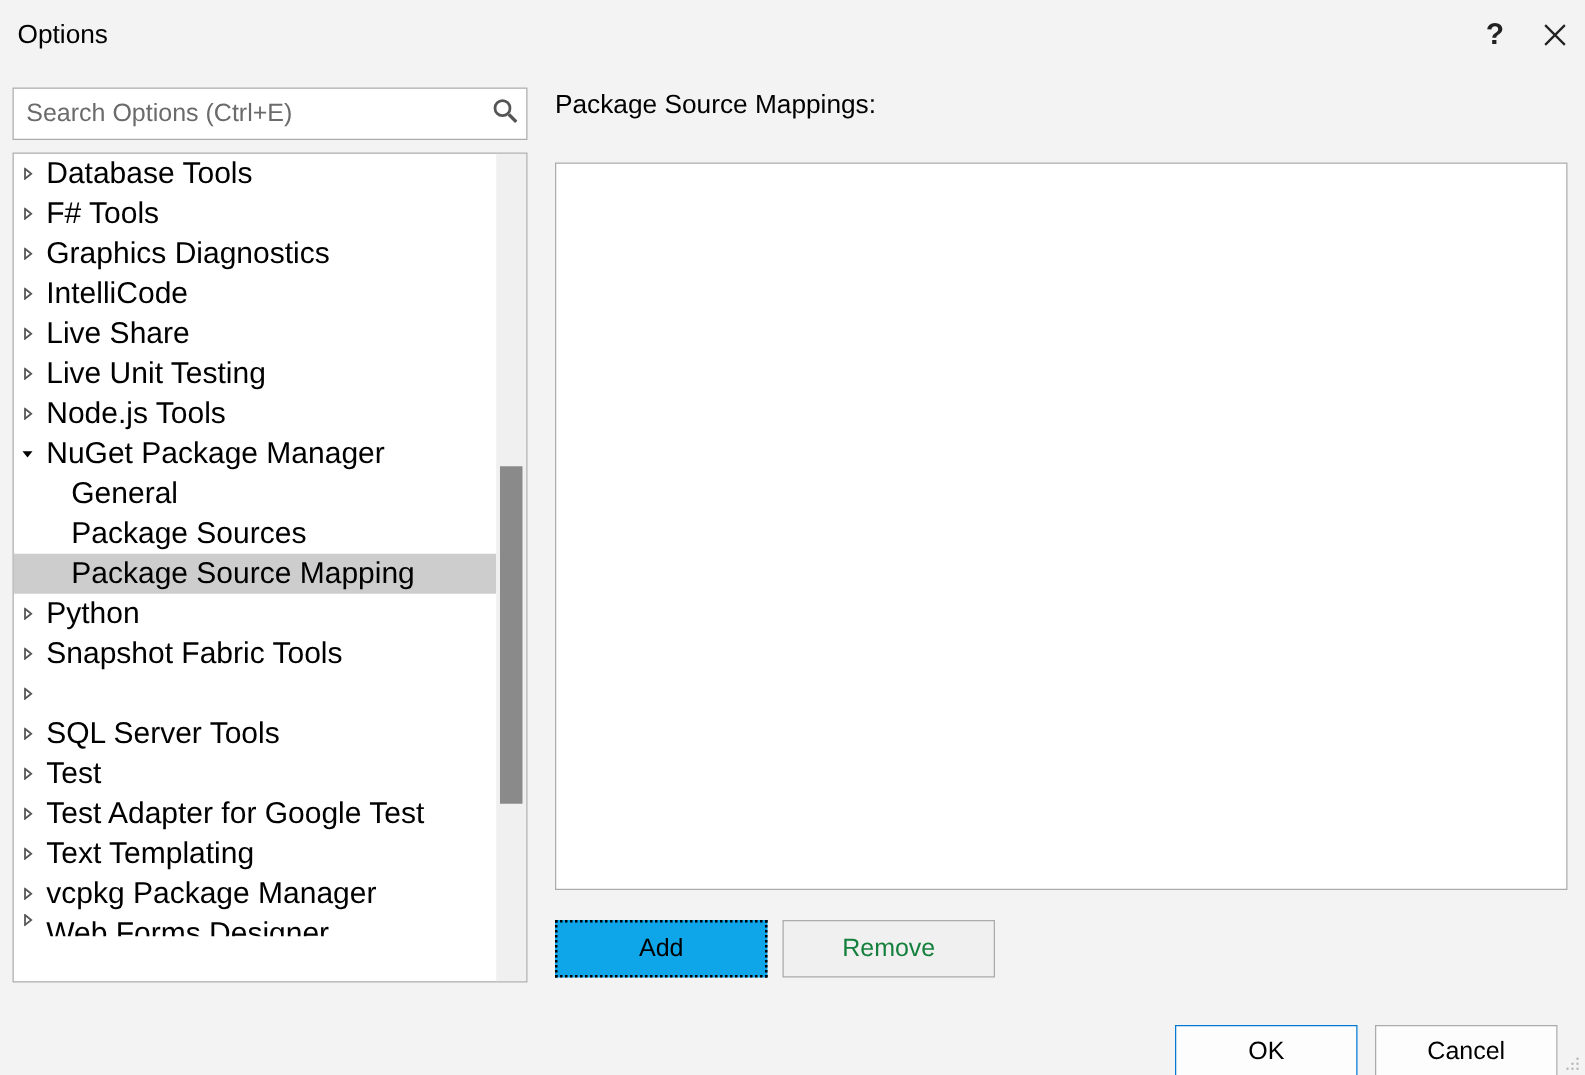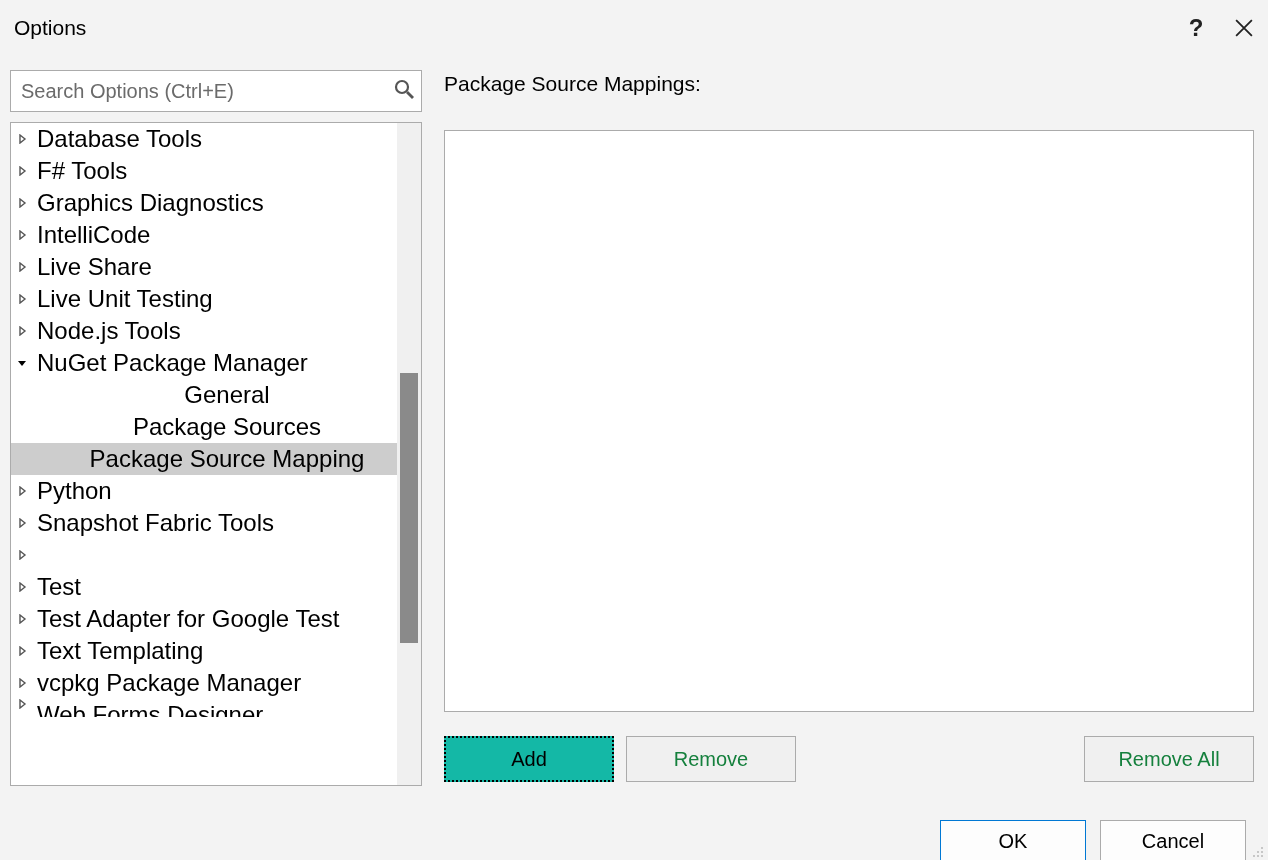--- a/index.html
+++ b/index.html
@@ -97,21 +97,20 @@
     margin-left: 4px;
     margin-right: 8px;
     font-size: 11px;
     color: #555;
   }
   .tree-item .arrow.expanded {
     color: #000;
   }
   .tree-item.child {
     padding-left: 46px;
-    justify-content: center;
   }
   .tree-item.selected {
     background: #cdcdcd;
   }
   .tree-scrollbar {
     position: absolute;
     right: 0; top: 0; bottom: 0;
     width: 24px;
     background: #f0f0f0;
   }
@@ -142,21 +141,21 @@
     display: flex;
     gap: 12px;
     align-items: center;
     margin-bottom: 4px;
   }
   .spacer { flex: 1; }
   .btn {
     min-width: 170px;
     height: 46px;
     border: 1px solid #ababab;
-    background: #14b8a6;
+    background: #0ea5e9;
     font-size: 20px;
     font-family: inherit;
     color: #000;
     cursor: default;
     display: flex;
     align-items: center;
     justify-content: center;
   }
   .btn:disabled {
     color: #15803d;
@@ -320,20 +319,28 @@
                 <path d="M3 1 L8 5 L3 9 Z" fill="none" stroke="#555" stroke-width="1.4"></path>
               </svg>
             </span>
           </div>
           <div class="tree-item">
             <span class="arrow">
               <svg width="10" height="10" viewBox="0 0 10 10">
                 <path d="M3 1 L8 5 L3 9 Z" fill="none" stroke="#555" stroke-width="1.4"></path>
               </svg>
             </span>
+            <span>SQL Server Tools</span>
+          </div>
+          <div class="tree-item">
+            <span class="arrow">
+              <svg width="10" height="10" viewBox="0 0 10 10">
+                <path d="M3 1 L8 5 L3 9 Z" fill="none" stroke="#555" stroke-width="1.4"></path>
+              </svg>
+            </span>
             <span>Test</span>
           </div>
           <div class="tree-item">
             <span class="arrow">
               <svg width="10" height="10" viewBox="0 0 10 10">
                 <path d="M3 1 L8 5 L3 9 Z" fill="none" stroke="#555" stroke-width="1.4"></path>
               </svg>
             </span>
             <span>Test Adapter for Google Test</span>
           </div>
@@ -368,21 +375,20 @@
     </div>
   </div>
 
   <div class="right-col">
     <div class="section-label">Package Source Mappings:</div>
     <div class="listbox"></div>
     <div class="button-row">
       <button class="btn focused">Add</button>
       <button class="btn" disabled="">Remove</button>
       <div class="spacer"></div>
-      <button class="btn" disabled="">Remove All</button>
     </div>
   </div>
 </div>
 
 <div class="footer">
   <button class="btn-footer default">OK</button>
   <button class="btn-footer">Cancel</button>
 </div>
 
 <div class="resize-grip">

